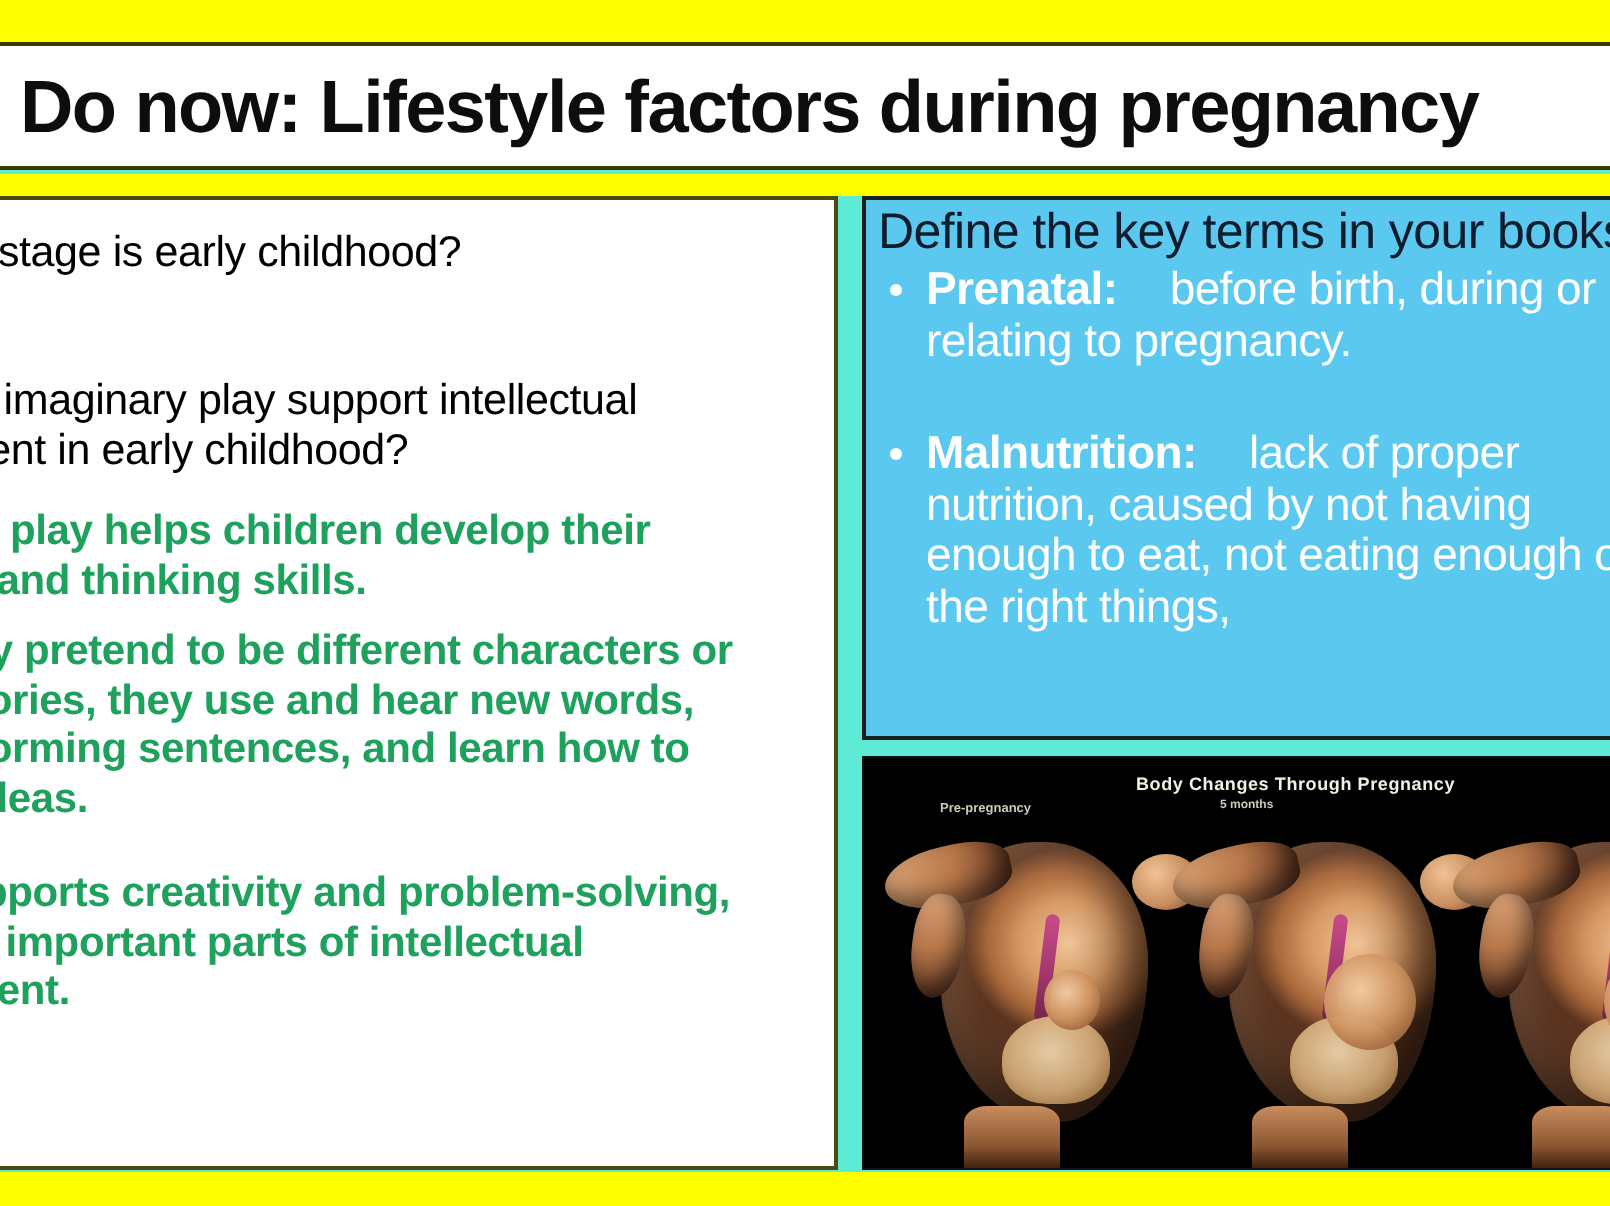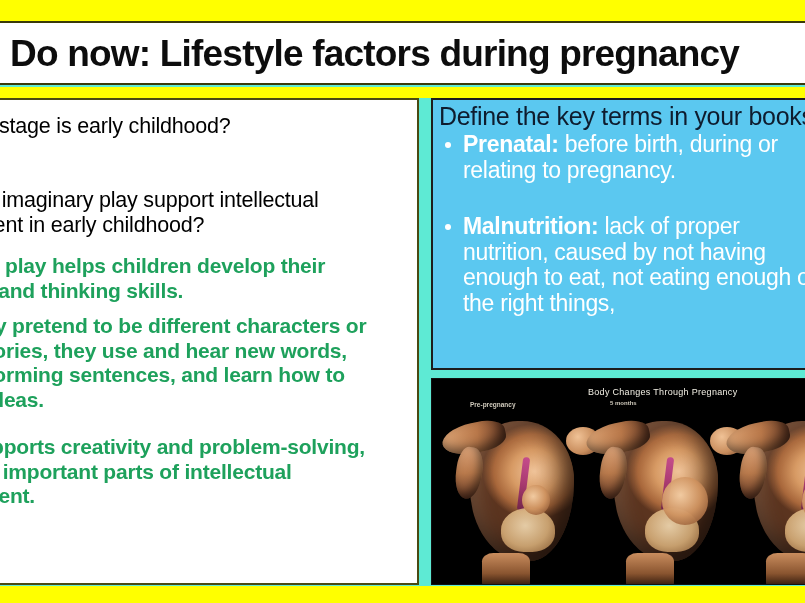--- a/index.html
+++ b/index.html
@@ -145,41 +145,42 @@
     border-radius: 50%;
   }
 
   .blue-list li .term {
     font-weight: bold;
     text-align: right;
   }
 
   .blue-list li .def {
     font-weight: normal;
+    margin-left: 20px;
   }
 
   
   .image-panel {
     position: absolute;
     left: 431px;
     top: 378px;
     width: 395px;
     height: 207px;
     background: #000000;
     border: 1px solid #111;
     overflow: hidden;
   }
 
   .anat-caption-main {
     position: absolute;
-    left: 156px;
+    left: 136px;
     top: 8px;
     font-family: "Liberation Sans", sans-serif;
     font-size: 9px;
-    font-weight: normal;
+    font-weight: bold;
     color: #f2efe4;
     letter-spacing: 0.3px;
     white-space: nowrap;
   }
 
   .anat-caption-sub {
     position: absolute;
     left: 178px;
     top: 21px;
     font-family: "Liberation Sans", sans-serif;

